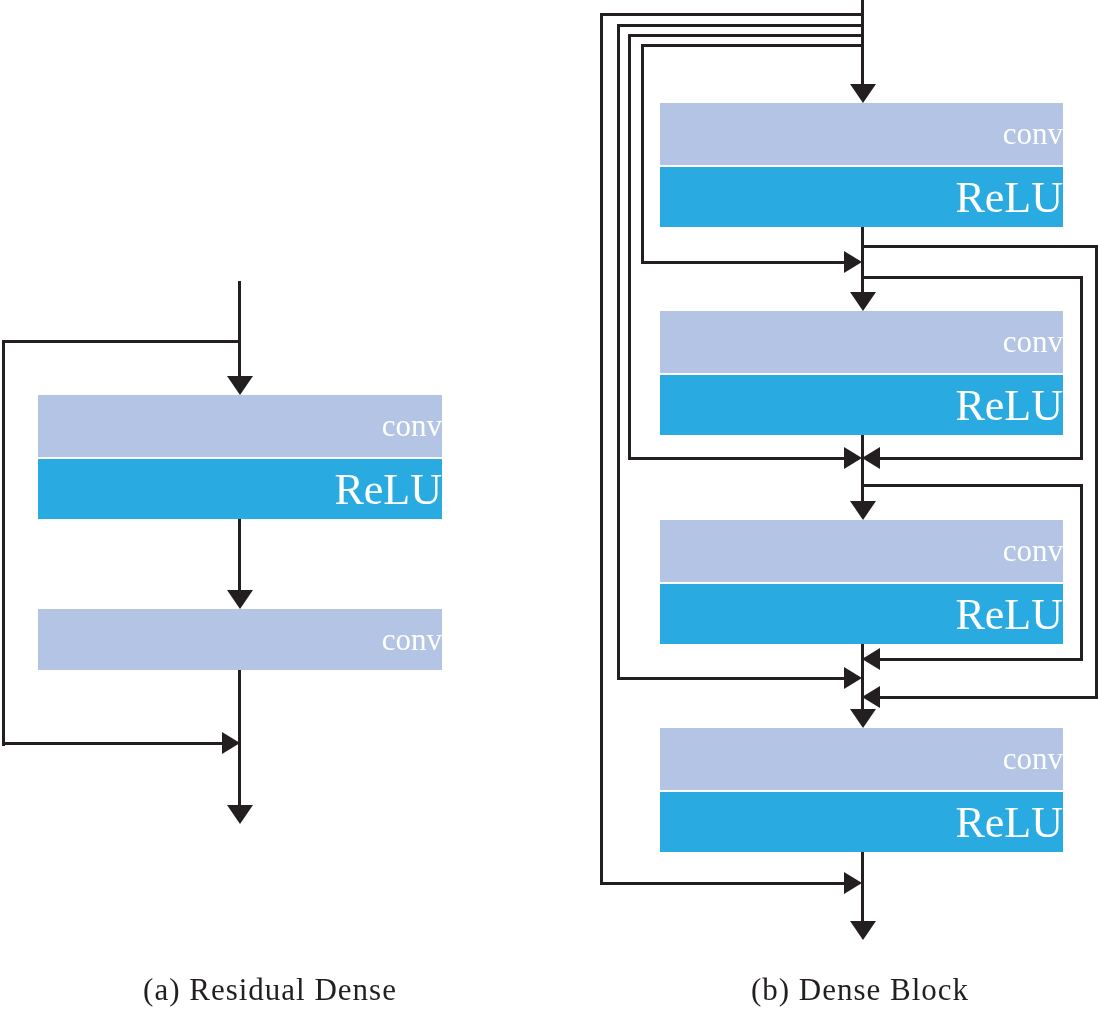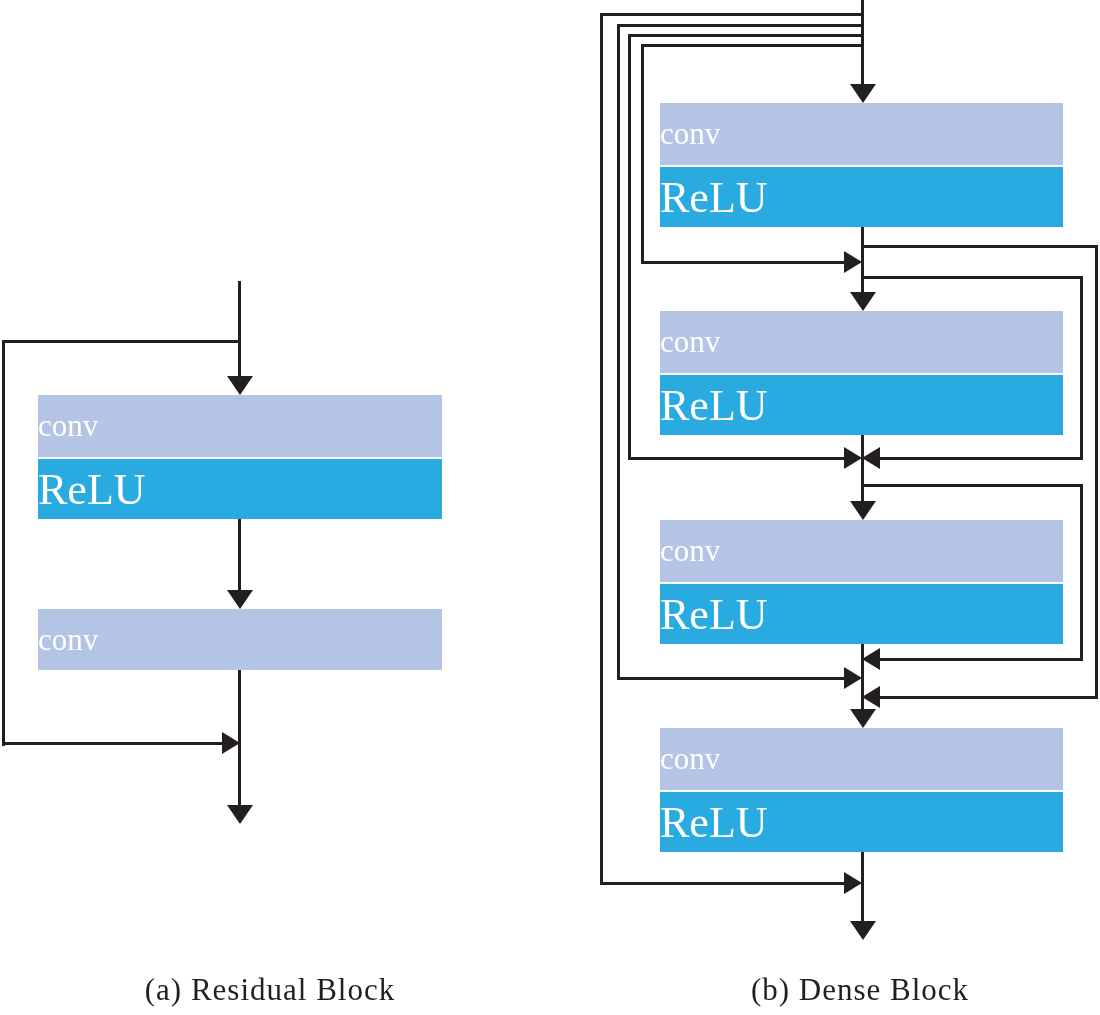--- a/index.html
+++ b/index.html
@@ -8,21 +8,21 @@
     width:1100px;height:1015px;
     background:#ffffff;
     font-family:"Liberation Serif","DejaVu Serif",serif;
     overflow:hidden;
   }
   .abs{position:absolute;}
   .line{background:var(--line,#231f20);}
   .hline{height:3px;}
   .vline{width:3px;}
   .layer-box{
-    display:flex;align-items:center;justify-content:flex-start;
+    display:flex;align-items:center;justify-content:flex-end;
     color:var(--label-text,#ffffff);
     font-family:Liberation Serif, serif;
   }
   .conv-fill{background:var(--conv-fill,#b4c4e4);font-size:31px;}
   .relu-fill{background:var(--relu-fill,#29abe2);font-size:44px;}
   .arr-down{
     width:0;height:0;
     border-left:13px solid transparent;
     border-right:13px solid transparent;
     border-top:19px solid var(--line,#231f20);
@@ -71,21 +71,21 @@
     <div class="abs line vline" style="left:238px;top:519px;height:72px;"></div>
     <div class="abs arr-down" style="left:227px;top:590px;"></div>
 
     <div class="abs layer-box conv-fill" style="left:38px;top:609px;width:404px;height:61px;">
       <span>conv</span>
     </div>
 
     <div class="abs line vline" style="left:238px;top:670px;height:136px;"></div>
     <div class="abs arr-down" style="left:227px;top:805px;"></div>
 
-    <div class="caption" style="left:0px;width:540px;">(a) Residual Block</div>
+    <div class="caption" style="left:0px;width:540px;">(a) Residual Dense</div>
   </div>
 
   <div>
 
     <div class="abs line vline" style="left:861px;top:0px;height:86px;"></div>
     <div class="abs arr-down" style="left:850px;top:84px;"></div>
 
     <div class="abs line hline" style="left:600px;top:13px;width:264px;"></div>
     <div class="abs line vline" style="left:600px;top:13px;height:872px;"></div>
     <div class="abs line hline" style="left:600px;top:882px;width:246px;"></div>

